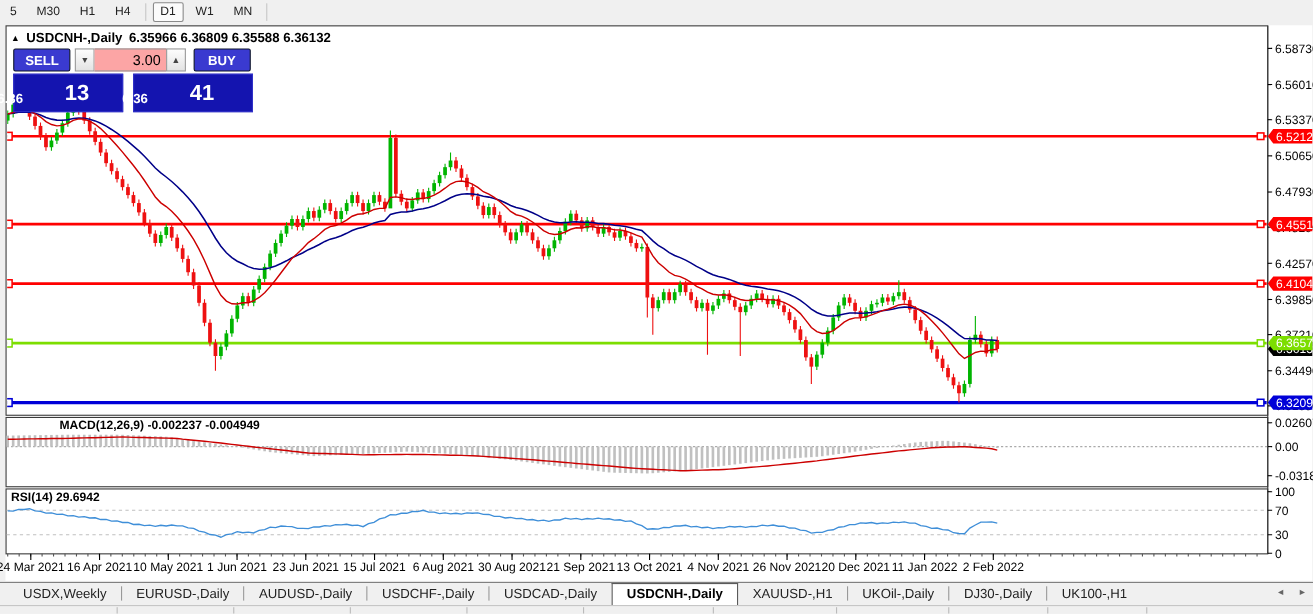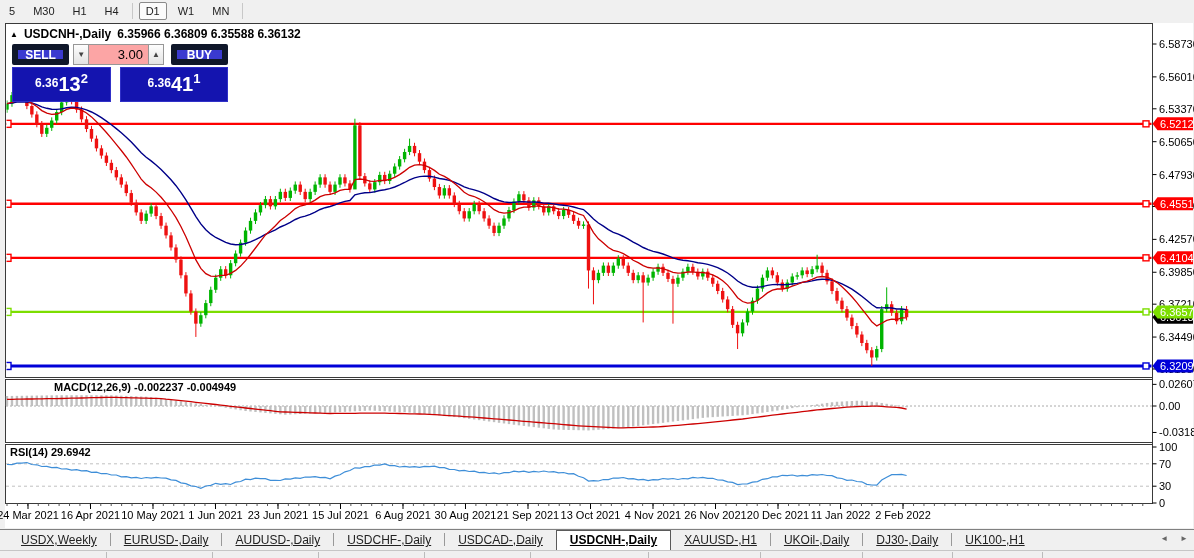--- a/index.html
+++ b/index.html
@@ -10,41 +10,41 @@
   .tf-btn{font-size:11px;color:#222;padding:2px 6px;margin:0 2px;border:1px solid transparent;border-radius:2px;cursor:default;}
   .tf-btn.active{background:#FBFBFB;border:1px solid #8A8A8A;}
   .tf-sep{width:1px;height:16px;background:#C8C8C8;margin:0 4px;}
   
   #chart-svg{position:absolute;left:0;top:0;}
   #chart-title{position:absolute;left:10px;top:27px;font-size:12px;font-weight:bold;color:#000;display:flex;align-items:center;gap:6px;}
   #chart-title .tri{font-size:8px;}
   
   #trade{position:absolute;left:12px;top:44px;width:216px;}
   .trade-row1{display:flex;height:21px;}
-  .tbtn{width:52px;background:#3A3AD0;border:6px solid #0f172a;color:#fff;font-size:12px;font-weight:bold;
+  .tbtn{width:52px;background:#3A3AD0;border:1px solid #0f172a;color:#fff;font-size:12px;font-weight:bold;
         display:flex;align-items:center;justify-content:center;border-radius:2px;}
   .spin-btn{width:16px;background:linear-gradient(#FDFDFD,#E3E3E3);border:1px solid #979797;color:#444;
         font-size:8px;display:flex;align-items:center;justify-content:center;}
   .vol-field{width:62px;background:#fca5a5;border:1px solid #979797;border-left:none;border-right:none;
         font-size:13px;color:#000;display:flex;align-items:center;justify-content:flex-end;padding-right:5px;}
   #buy-btn{margin-left:7px;}
   .trade-row2{display:flex;margin-top:2px;}
   .pbox{background:#1414AF;border:1px solid #3030C8;border-radius:0;color:#fff;height:32px;
-        display:flex;align-items:center;justify-content:center;padding-bottom:1px;}
+        display:flex;align-items:flex-end;justify-content:center;padding-bottom:1px;gap:38px;}
   .pbox .small{font-size:12px;font-weight:bold;margin-bottom:3px;}
   .pbox .big{font-size:20px;font-weight:bold;line-height:29px;margin-left:0;}
   .pbox .sup{font-size:13px;font-weight:bold;margin-bottom:12px;}
   #sell-box{width:98px;}
   #buy-box{width:107px;margin-left:9px;}
   
   .ind-label{position:absolute;left:10px;font-size:11px;font-weight:bold;color:#000;}
   
   #tab-bar{position:absolute;left:0;top:529px;width:1194px;height:20px;background:#F0F0F0;
            border-top:1px solid #808080;display:flex;align-items:flex-end;}
-  .tab{font-size:12px;color:#222;padding:2px 13px 3px 13px;white-space:nowrap;cursor:default;text-decoration:underline;}
+  .tab{font-size:12px;color:#222;padding:2px 13px 3px 13px;white-space:nowrap;cursor:default;}
   .tab.active{background:#fff;border:1px solid #5A5A5A;border-bottom:none;font-weight:bold;color:#000;}
   .tab-div{width:1px;height:13px;background:#999;margin-bottom:4px;}
   #tab-scroll{position:absolute;right:6px;top:534px;display:flex;gap:12px;color:#666;font-size:8px;}
   #tab-gutter{position:absolute;left:0;top:550px;width:1194px;height:8px;background:#F0F0F0;border-top:1px solid #C6C6C6;}
   .gut-sep{position:absolute;top:1px;width:1px;height:7px;background:#BBB;}
 </style>
 </head>
 <body>
 
 <div id="stage">

